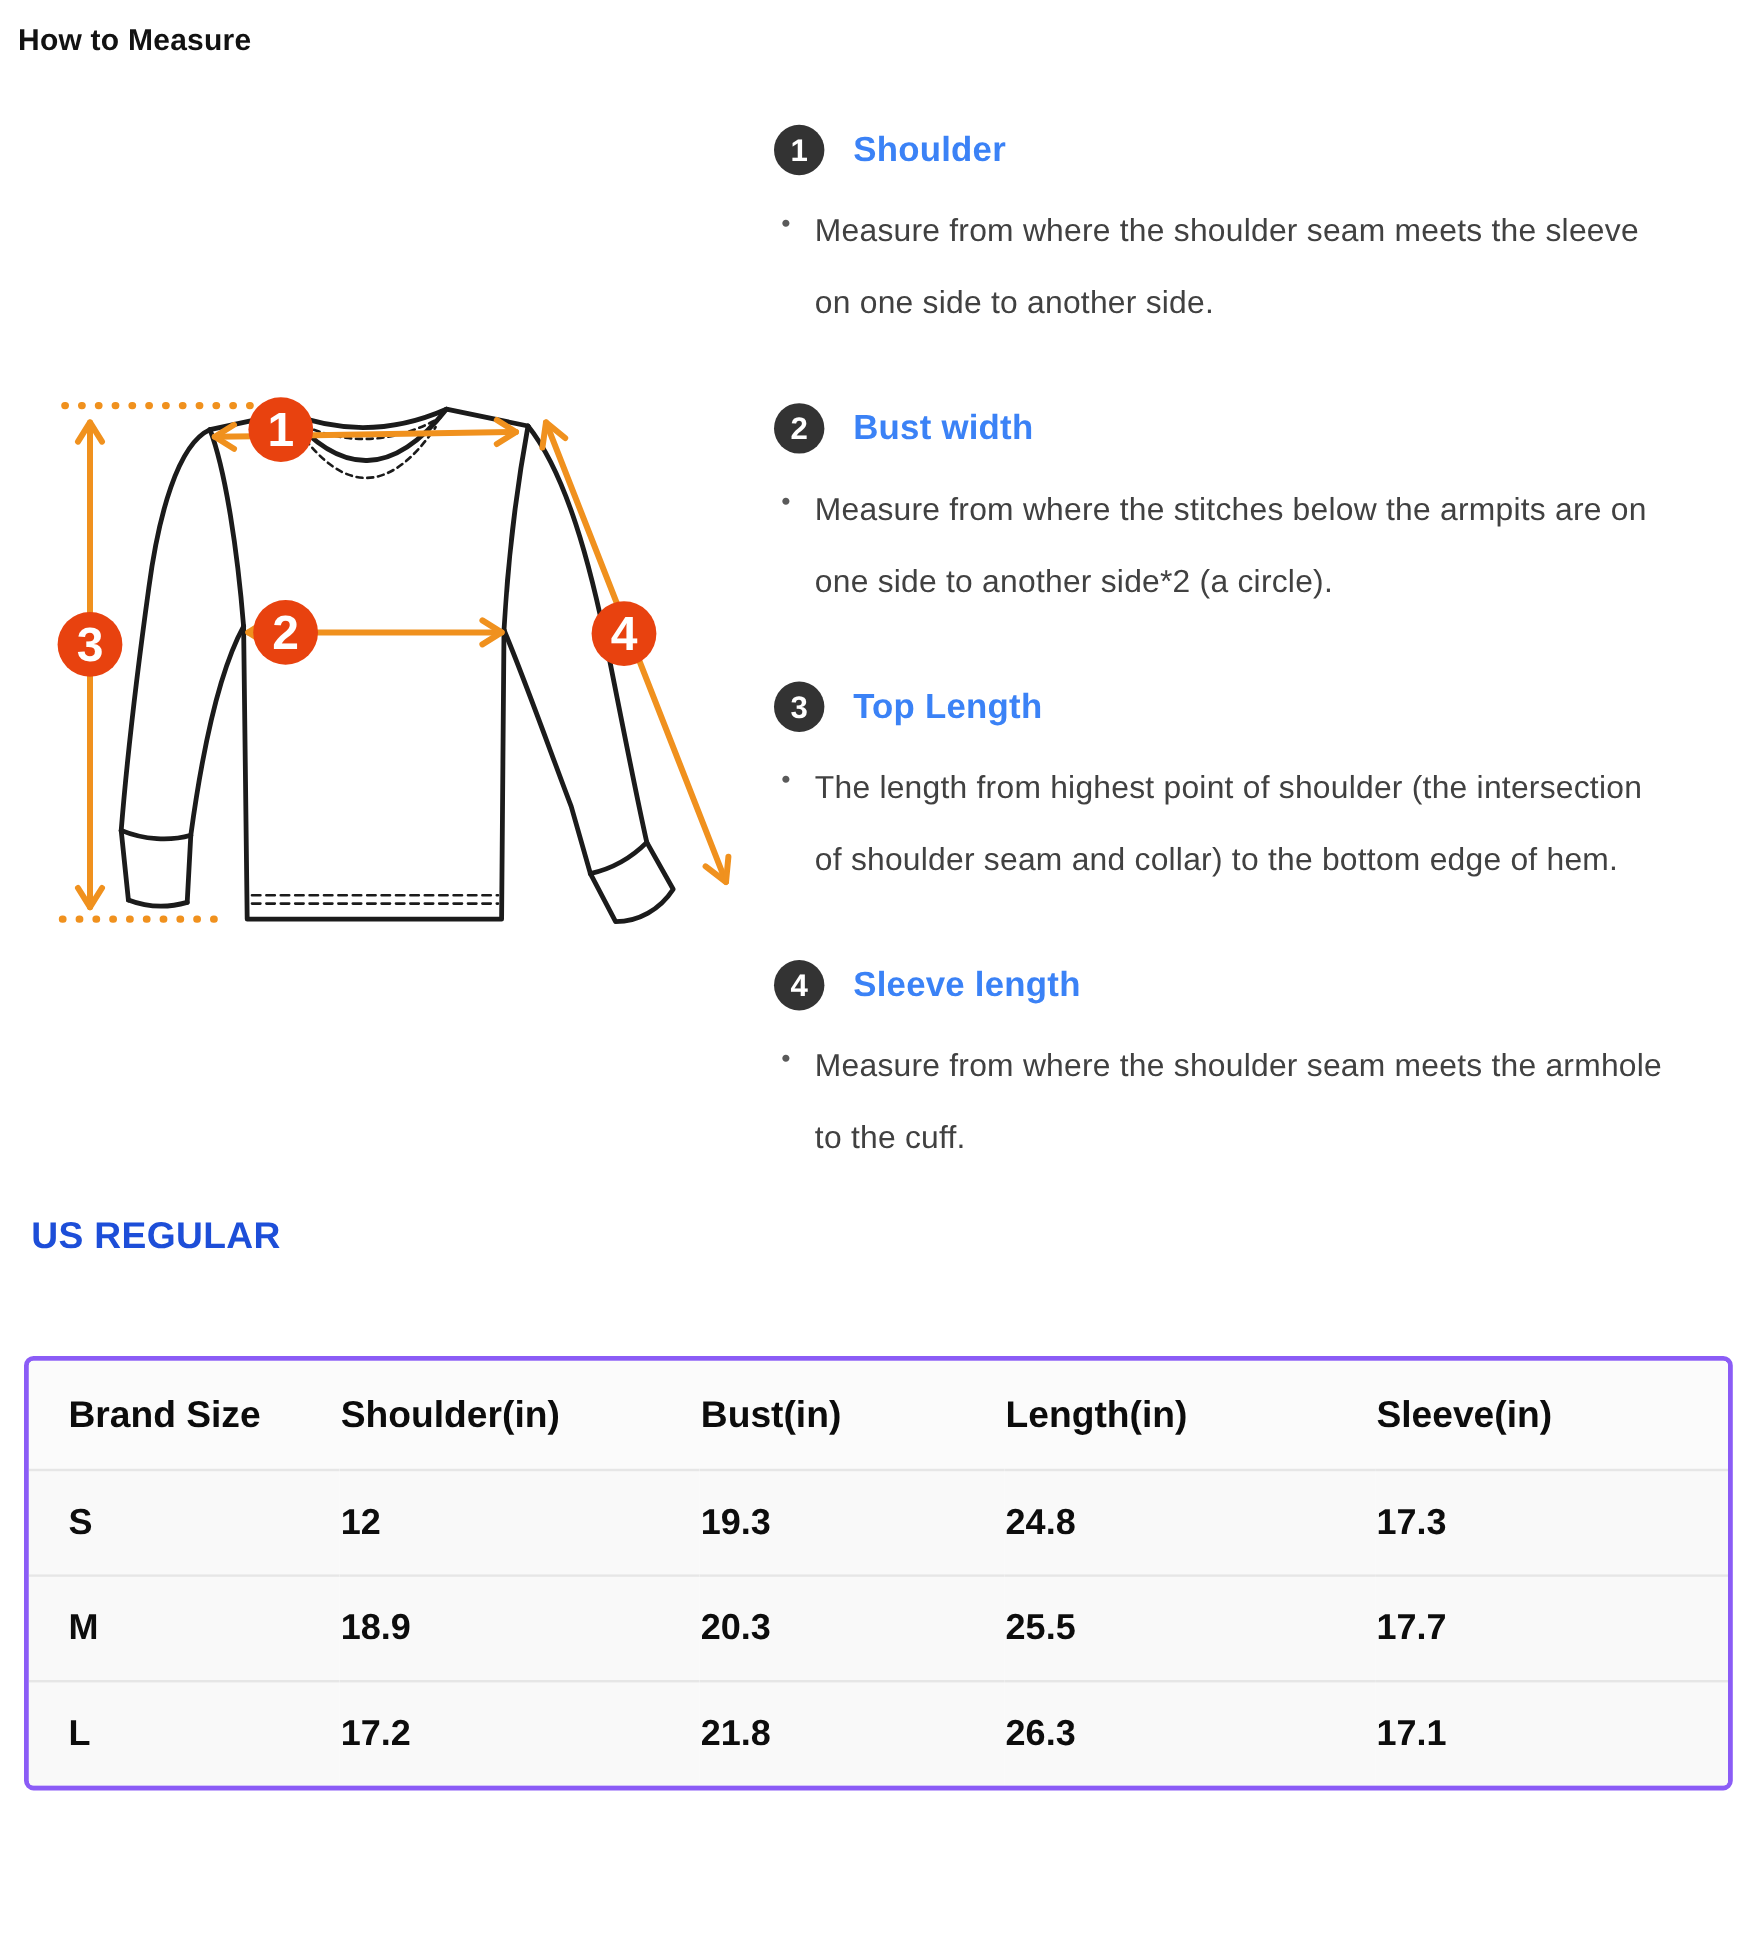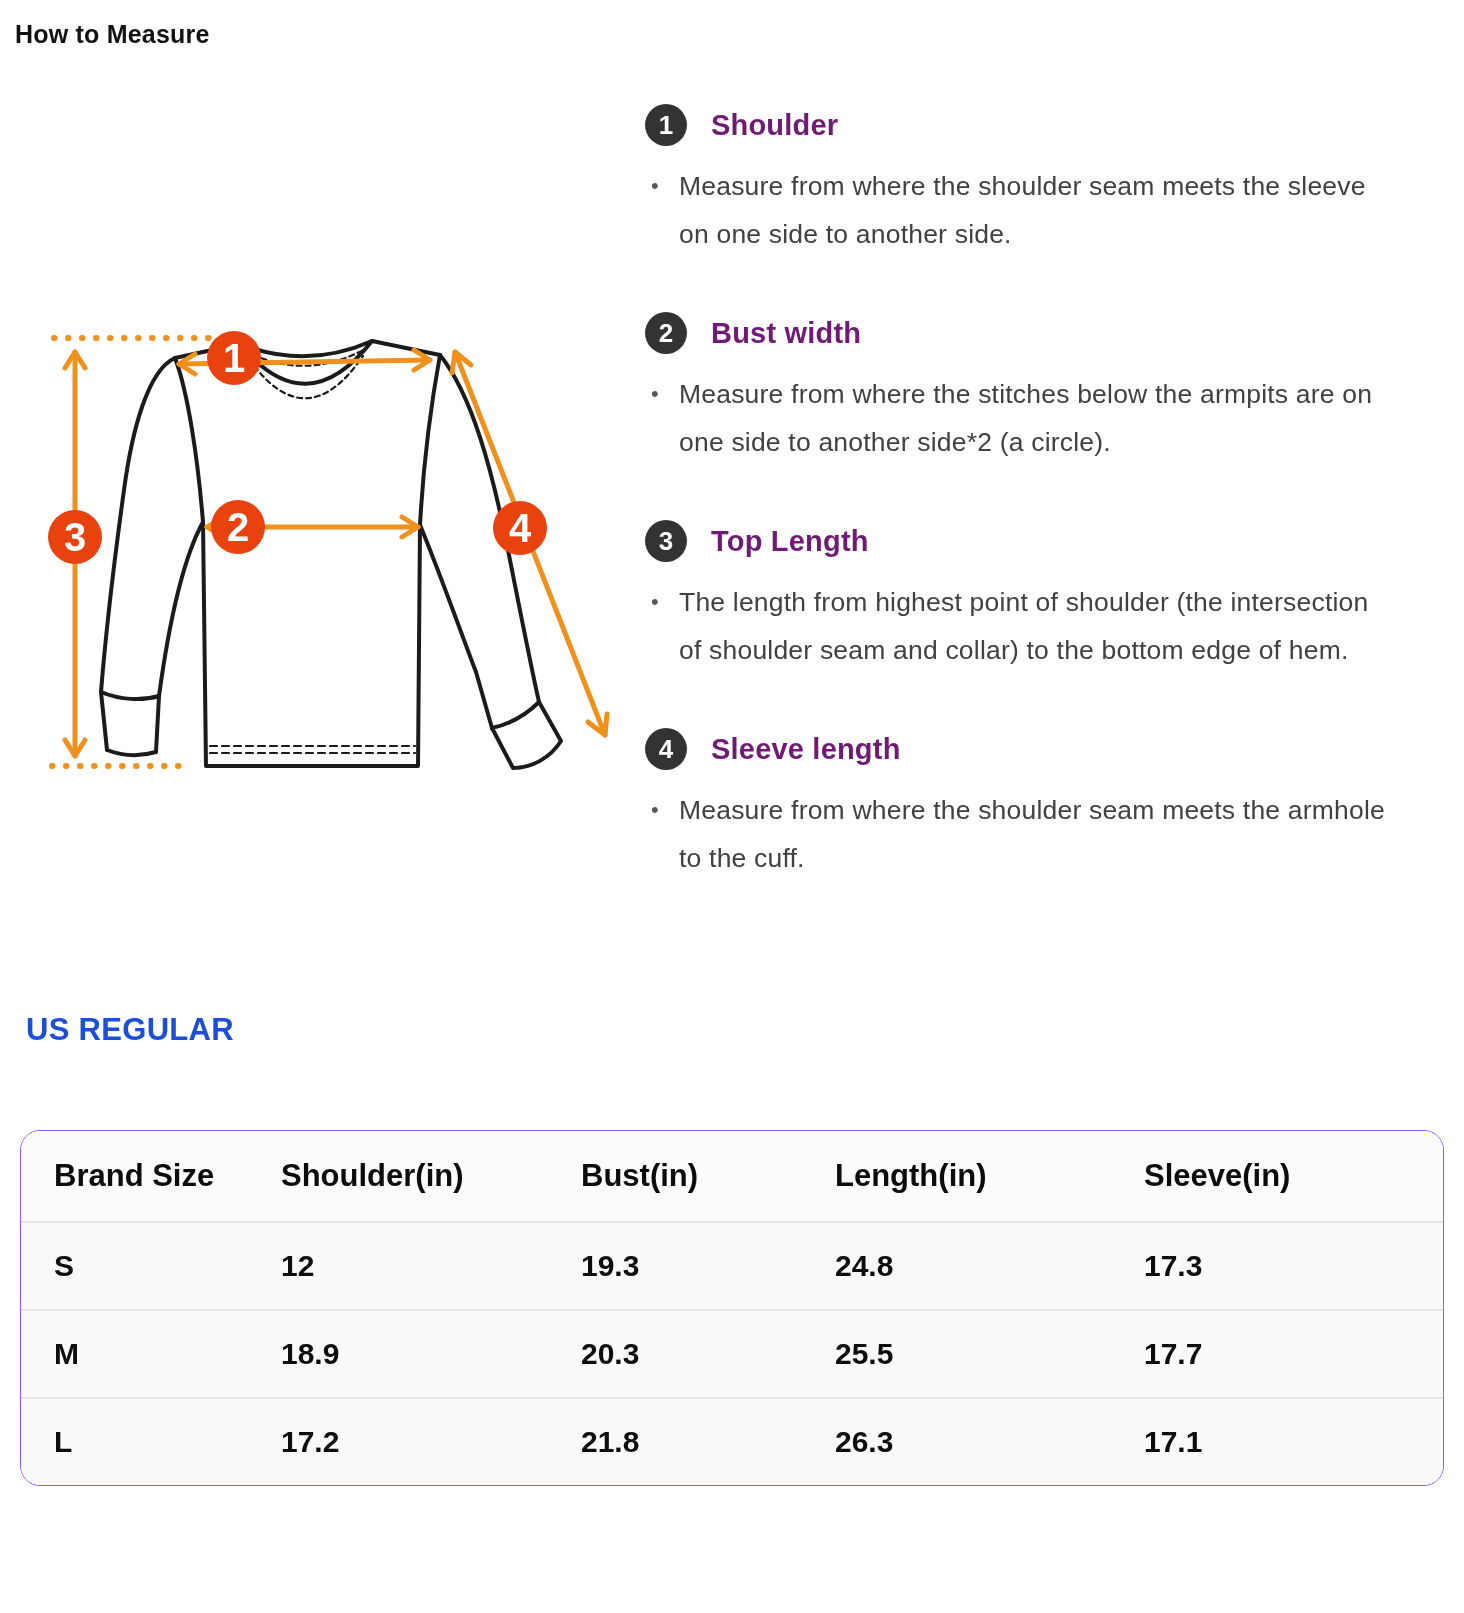--- a/index.html
+++ b/index.html
@@ -10,29 +10,29 @@
 
   
   .diagram-wrap{position:absolute;left:30px;top:300px;width:600px;height:480px;}
 
   
   .steps{position:absolute;left:645px;top:104px;width:760px;}
   .step{margin-bottom:54px;}
   .step-head{display:flex;align-items:center;gap:24px;}
   .step-badge{width:42px;height:42px;border-radius:50%;background:#333333;color:#fff;
     display:flex;align-items:center;justify-content:center;font-size:26px;font-weight:700;}
-  .step-title{color:#701a75;font-size:29px;font-weight:700;letter-spacing:.2px;}
+  .step-title{color:#3b82f6;font-size:29px;font-weight:700;letter-spacing:.2px;}
   .step-desc{display:flex;margin-top:16px;}
   .bullet{width:28px;flex:0 0 28px;color:#5a5a5a;font-size:22px;line-height:48px;text-align:left;padding-left:6px;}
-  .desc-text{max-width:706px;font-size:26.5px;line-height:48px;color:#414141;letter-spacing:.2px;}
+  .desc-text{max-width:706px;font-size:26.5px;line-height:60px;color:#414141;letter-spacing:.2px;}
 
   
   .size-section{position:absolute;left:20px;top:1012px;width:1424px;}
   .size-title{font-size:31px;font-weight:800;color:#1d4ed8;margin:0 0 0 6px;letter-spacing:.3px;}
-  .table-card{margin-top:82px;border:1px solid #8b5cf6;border-radius:20px;overflow:hidden;background:#fff;}
+  .table-card{margin-top:82px;border:4px solid #8b5cf6;border-radius:8px;overflow:hidden;background:#fff;}
   table{width:100%;border-collapse:separate;border-spacing:0;table-layout:fixed;}
   th{height:88px;text-align:left;font-size:31px;font-weight:700;color:#0c0c0c;background:#fbfbfb;vertical-align:middle;}
   td{height:84px;text-align:left;font-size:30px;font-weight:700;color:#0d0d0d;background:#f9f9f9;
      border-top:2px solid #e6e6e6;vertical-align:middle;}
   th:first-child,td:first-child{padding-left:33px;}
 </style>
 </head>
 <body>
 
 <div class="page">

